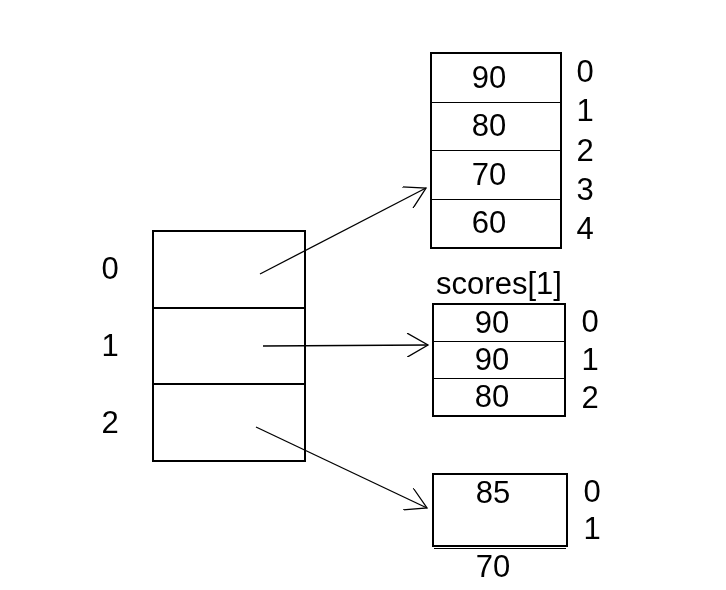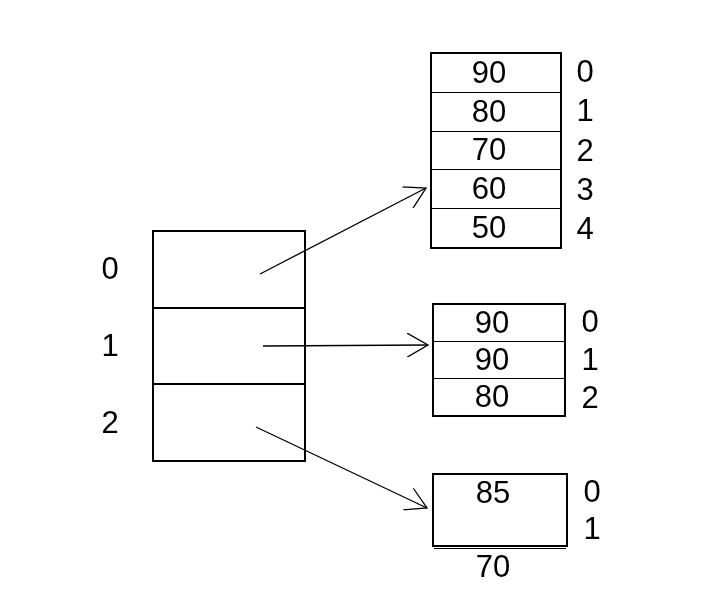--- a/index.html
+++ b/index.html
@@ -76,31 +76,31 @@
     <div class="cell"></div>
     <div class="cell"></div>
   </div>
 
 
   <div class="abs array-box" style="left:430px; top:52px; width:132px; height:197px;">
     <div class="cell value-cell">90</div>
     <div class="cell value-cell">80</div>
     <div class="cell value-cell">70</div>
     <div class="cell value-cell">60</div>
-    <div class="cell value-cell">50</div>
   </div>
 
   <div class="abs idx-col" style="left:565px; top:52px; width:40px; height:197px;">
     <div class="idx-cell">0</div>
     <div class="idx-cell">1</div>
     <div class="idx-cell">2</div>
     <div class="idx-cell">3</div>
     <div class="idx-cell">4</div>
   </div>
 
+  <div class="abs diagram-title" style="left:432px; top:266px; width:134px;">scores[1]</div>
 
   <div class="abs array-box" style="left:432px; top:303px; width:134px; height:114px;">
     <div class="cell value-cell">90</div>
     <div class="cell value-cell">90</div>
     <div class="cell value-cell">80</div>
   </div>
 
   <div class="abs idx-col" style="left:570px; top:303px; width:40px; height:114px;">
     <div class="idx-cell">0</div>
     <div class="idx-cell">1</div>

